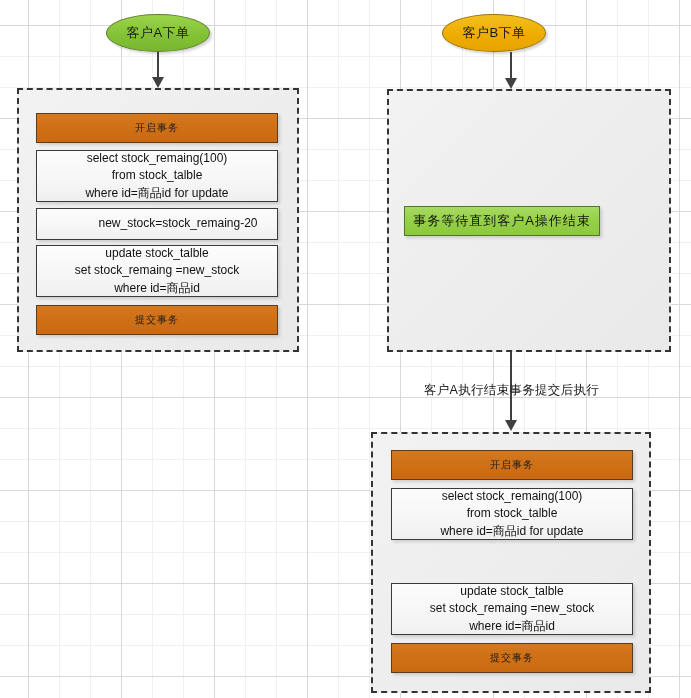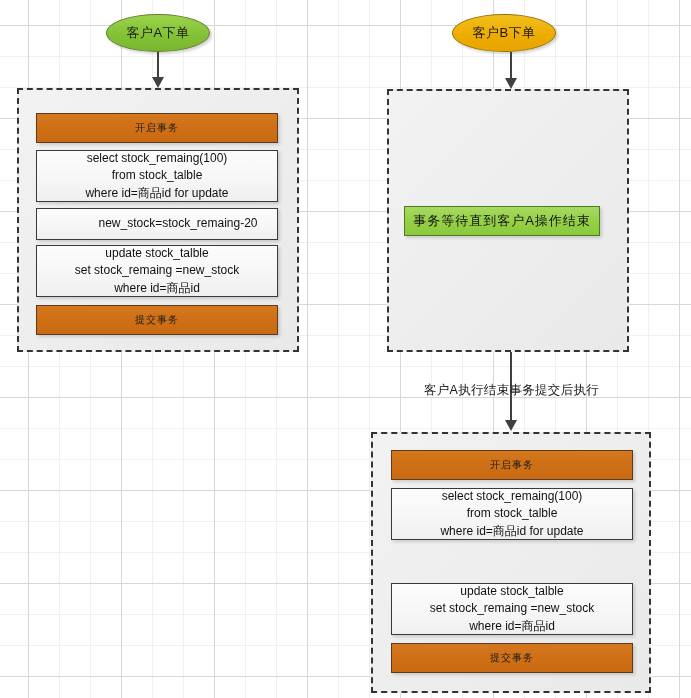--- a/index.html
+++ b/index.html
@@ -136,21 +136,21 @@
 
   <div class="ellipse ellipse-green" style="left:106px; top:14px; width:104px; height:38px;">
     <span>客户A下单</span>
   </div>
 
   <div class="arrow" style="left:157px; top:52px; height:36px;">
     <div class="arrow-line" style="height:26px;"></div>
     <div class="arrow-head" style="top:25px;"></div>
   </div>
 
-  <div class="ellipse ellipse-orange" style="left:452px; top:14px; width:104px; height:38px;">
+  <div class="ellipse ellipse-orange" style="left:442px; top:14px; width:104px; height:38px;">
     <span>客户B下单</span>
   </div>
 
   <div class="arrow" style="left:510px; top:52px; height:37px;">
     <div class="arrow-line" style="height:27px;"></div>
     <div class="arrow-head" style="top:26px;"></div>
   </div>
 
   <div class="dashed-box" style="left:17px; top:88px; width:282px; height:264px;">
     <div class="step step-orange" style="position:absolute; left:17px; top:23px; width:242px; height:30px;">
@@ -167,21 +167,21 @@
     <div class="step step-white" style="position:absolute; left:17px; top:155px; width:242px; height:52px; white-space:pre-line;">
       <span>update stock_talble
 set stock_remaing =new_stock
 where id=商品id</span>
     </div>
     <div class="step step-orange" style="position:absolute; left:17px; top:215px; width:242px; height:30px;">
       <span>提交事务</span>
     </div>
   </div>
 
-  <div class="dashed-box" style="left:387px; top:89px; width:242px; height:263px;">
+  <div class="dashed-box" style="left:387px; top:89px; width:284px; height:263px;">
     <div class="step step-green" style="position:absolute; left:15px; top:115px; width:196px; height:30px;">
       <span>事务等待直到客户A操作结束</span>
     </div>
   </div>
 
   <div class="arrow" style="left:510px; top:352px; height:80px;">
     <div class="arrow-line" style="height:69px;"></div>
     <div class="arrow-head" style="top:68px;"></div>
   </div>
   <div class="edge-label" style="left:424px; top:382px;">客户A执行结束事务提交后执行</div>

